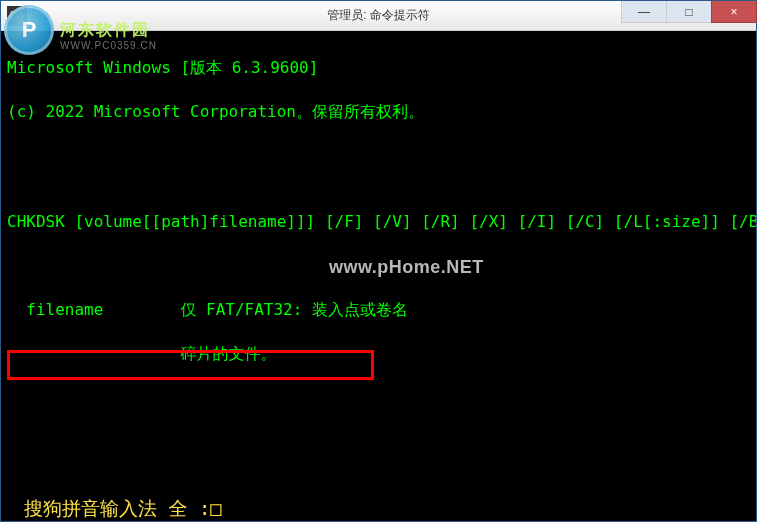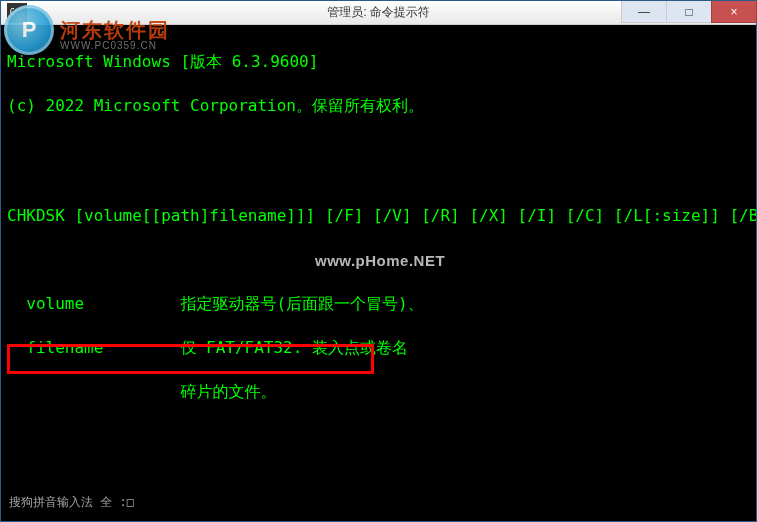--- a/index.html
+++ b/index.html
@@ -10,21 +10,21 @@
   background: #f0f0f0;
   overflow: hidden;
 }
 .window {
   width: 757px;
   height: 522px;
   border: 1px solid #2a5a8a;
   background: #000;
 }
 .titlebar {
-  height: 24px;
+  height: 30px;
   background: linear-gradient(#fff, #e8e8e8);
   display: flex;
   align-items: center;
   border-bottom: 1px solid #ccc;
   position: relative;
 }
 .titlebar-icon {
   width: 20px;
   height: 20px;
   margin-left: 6px;
@@ -84,23 +84,23 @@
   height: 30px;
   border: 3px solid #ff0000;
   pointer-events: none;
 }
 .ime-bar {
   position: absolute;
   left: 0;
   bottom: 0;
   width: 100%;
   background: #000;
-  color: #a3a3a3;
-  font-size: 12px;
-  padding: 2px 8px;
+  color: #fde047;
+  font-size: 19px;
+  padding: 2px 23px;
 }
 .watermark-logo {
   position: absolute;
   top: 2px;
   left: 4px;
   width: 210px;
   height: 56px;
   pointer-events: none;
   opacity: 0.92;
   display: flex;
@@ -111,40 +111,40 @@
   height: 50px;
   border-radius: 50%;
   background: radial-gradient(circle at 35% 35%, #7ec8e3, #2a9fd6 55%, #0b6fa4);
   box-shadow: inset 0 0 0 3px rgba(255,255,255,0.4);
   margin-right: 6px;
   display:flex;align-items:center;justify-content:center;
   font-size:22px;font-weight:bold;color:#fff;font-family:"Arial";
 }
 .wm-text {
   font-family: Liberation Mono, monospace;
-  font-size: 20px;
+  font-size: 16px;
   font-weight: bold;
-  color: #c2410c;
+  color: #bef264;
   letter-spacing: 2px;
 }
 .wm-url {
   position: absolute;
   top: 38px;
   left: 56px;
   font-family: Arial, sans-serif;
   font-size: 10px;
   color: #7a7a7a;
   letter-spacing: 1px;
 }
 .watermark-center {
   position: absolute;
   top: 225px;
-  left: 314px;
+  left: 328px;
   font-family: Arial, sans-serif;
-  font-size: 15px;
+  font-size: 18px;
   font-weight: bold;
   color: #b8b8b8;
   letter-spacing: 0.5px;
   pointer-events: none;
 }
 </style>
 </head>
 <body>
 
 <div class="window">
@@ -161,21 +161,20 @@
 
   <div class="console">
 <div class="console-line">Microsoft Windows [版本 6.3.9600]</div>
 <div class="console-line">(c) 2022 Microsoft Corporation。保留所有权利。</div>
 <div class="console-line"></div>
 <div class="console-line"></div>
 <div class="console-line"></div>
 <div class="console-line">CHKDSK [volume[[path]filename]]] [/F] [/V] [/R] [/X] [/I] [/C] [/L[:size]] [/B]</div>
 <div class="console-line"></div>
 <div class="console-line"></div>
-<div class="console-line">  volume          指定驱动器号(后面跟一个冒号)、</div>
 <div class="console-line">  filename        仅 FAT/FAT32: 装入点或卷名</div>
 <div class="console-line">                  碎片的文件。</div>
 
 
 
 
 
 
 
 

